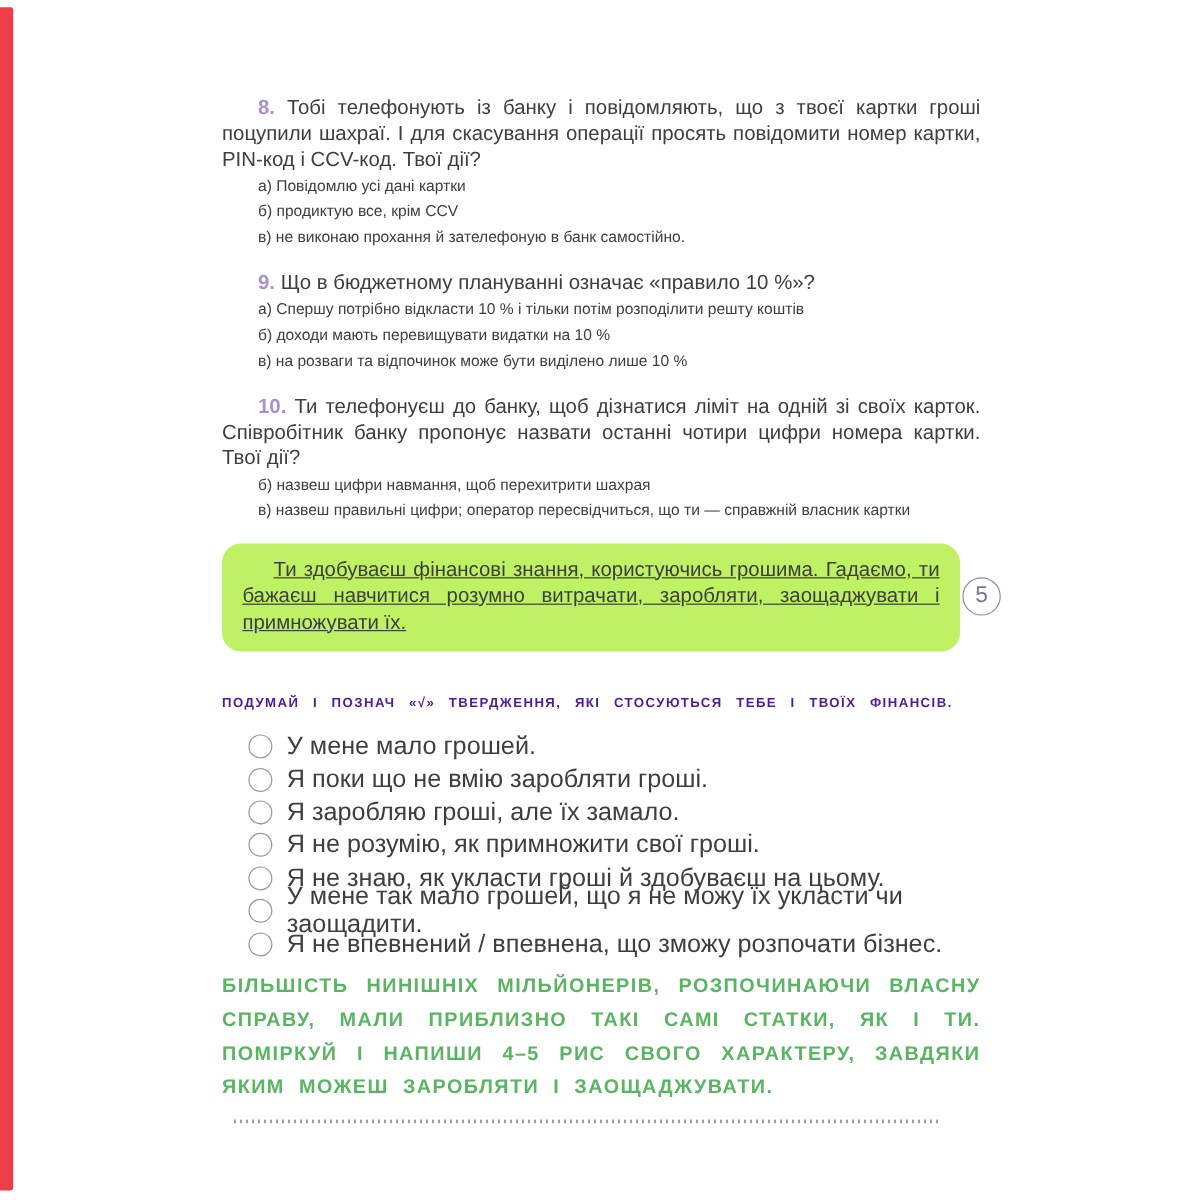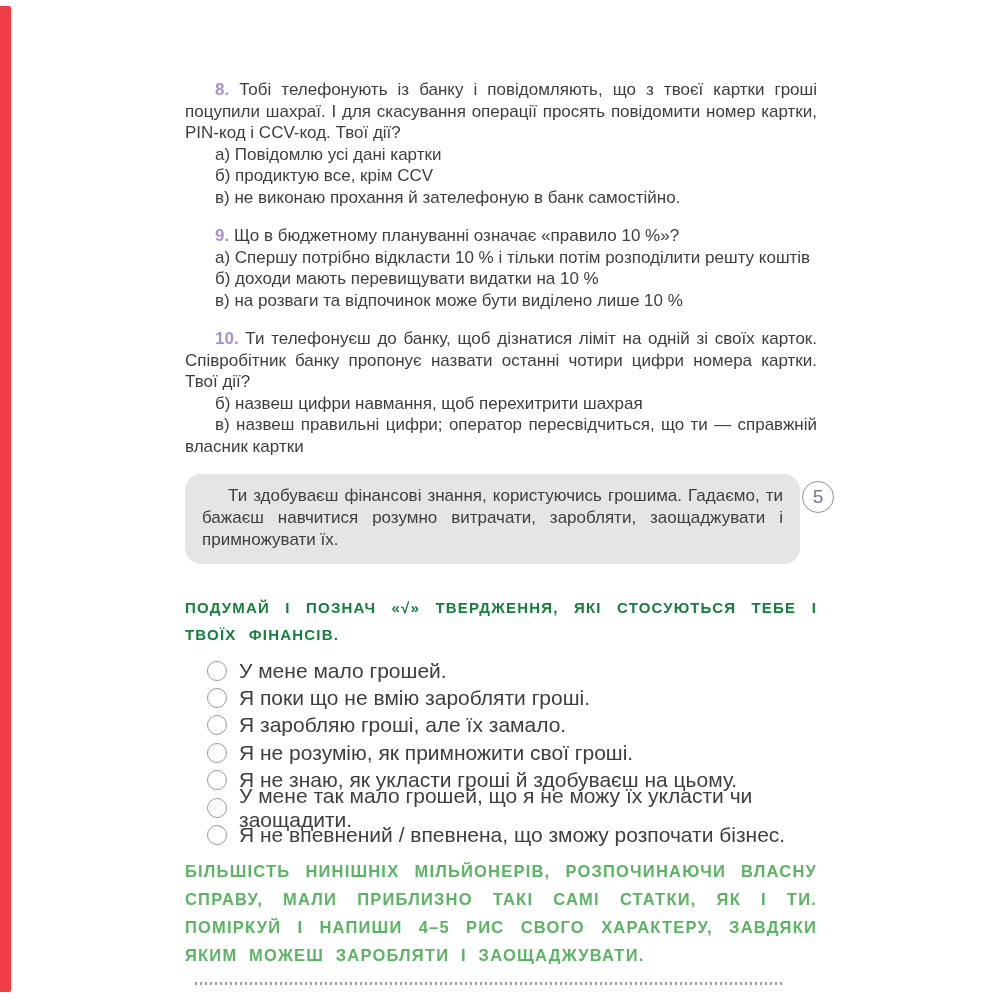--- a/index.html
+++ b/index.html
@@ -27,51 +27,52 @@
     font-size:17px; line-height:21.5px;
     text-align:justify;
     text-indent:30px;
   }
   .q-num {
     color:#a891d1;
     font-weight:bold;
   }
   .q-option {
     margin:0;
-    font-size:17px; line-height:21.5px;
+    font-size:13px; line-height:21.5px;
     text-indent:30px;
     text-align:justify;
   }
   .info-box {
     margin-top:17px;
-    background:#e5e5e5;
+    background:#bef264;
     border-radius:16px;
     padding:11px 17px 13px 17px;
     width:581px; 
+    text-decoration:underline;
   }
   .info-box p {
     margin:0;
     font-size:17px; line-height:22px;
     text-align:justify;
     text-indent:26px;
   }
   .page-circle {
     position:absolute; left:802px; top:481px;
     width:30px; height:30px;
     border:1.5px solid #948ba4;
     border-radius:50%;
     background:#ffffff;
     display:flex; align-items:center; justify-content:center;
     font-size:19px; color:#7d7492;
   }
   .green-head {
     margin:30px 0 0 0;
-    color:#15803d;
+    color:#4c1d95;
     font-weight:bold;
-    font-size:15px; line-height:27px;
+    font-size:11px; line-height:27px;
     letter-spacing:1.2px;
     word-spacing:7px;
     text-align:justify;
   }
   .check-list { margin-top:9px; }
   .check-item {
     display:flex; align-items:center;
     height:27.4px;
   }
   .check-circle {

